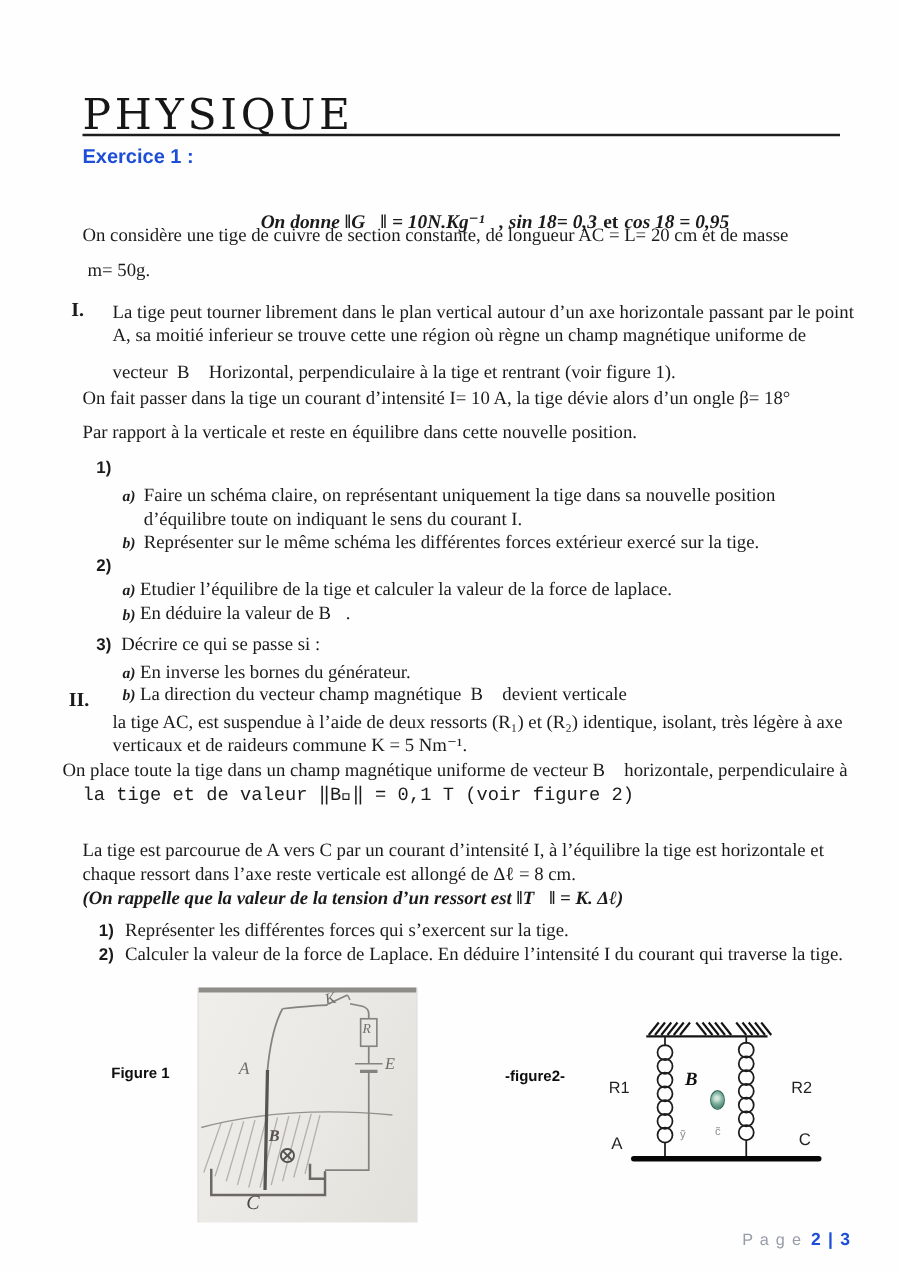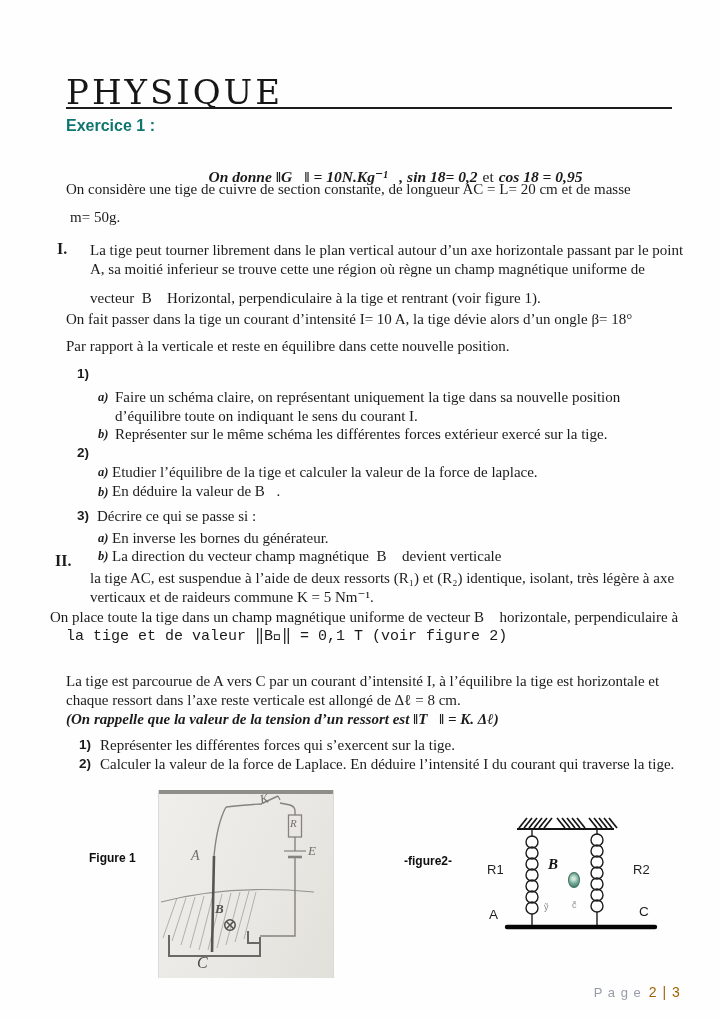--- a/index.html
+++ b/index.html
@@ -12,24 +12,24 @@
   .abs{position:absolute;}
   .line{white-space:pre;font-size:15px;line-height:18.8px;}
   .title{
     position:absolute;left:66px;top:72px;
     font-family:"DejaVu Serif","Liberation Serif",serif;
     font-size:34px;letter-spacing:3px;color:#161616;
   }
   .rule{position:absolute;left:66px;top:107px;width:606px;height:2px;background:#1d1d1d;}
   .exheading{
     font-family:"Liberation Sans","DejaVu Sans",sans-serif;
-    font-weight:bold;font-size:16px;color:#0f766e;white-space:pre;
+    font-weight:bold;font-size:16px;color:#1d4ed8;white-space:pre;
   }
   .given{font-size:15.5px;font-weight:bold;font-style:italic;white-space:pre;}
-  .given .et{font-weight:normal;font-style:normal;margin:4px 5px;}
+  .given .et{font-weight:bold;font-style:normal;margin:4px 5px;}
   .roman{font-weight:bold;font-size:16px;white-space:pre;}
   .qnum{
     font-family:"Liberation Sans","DejaVu Sans",sans-serif;
     font-weight:bold;font-size:13.5px;white-space:pre;
   }
   .sublabel{font-weight:bold;font-style:italic;font-size:12.5px;white-space:pre;}
   .boldital{font-weight:bold;font-style:italic;}
   .figcap{
     font-family:"Liberation Sans","DejaVu Sans",sans-serif;
     font-weight:bold;font-size:12px;color:#0e0e0e;white-space:pre;
@@ -48,35 +48,35 @@
   }
   .fig2-vec{position:absolute;font-size:15px;font-weight:bold;font-style:italic;color:#111;white-space:pre;}
   .tiny{font-size:9px;color:#8a8f8a;}
   .bead{
     position:absolute;left:85px;top:62px;width:12px;height:16px;border-radius:50%;
     background:radial-gradient(circle at 45% 40%, #cfe6d8 15%, #7db09e 45%, #4e8b77 75%, #3c6f5f 100%);
     border:1px solid #3c6f5f;box-sizing:border-box;
   }
   .footer{position:absolute;left:576px;top:965px;font-family:"Liberation Sans","DejaVu Sans",sans-serif;white-space:pre;}
   .footer .word{font-size:13px;color:#979da6;letter-spacing:1px;}
-  .footer .num{font-size:14px;color:#a16207;font-weight:normal;margin-left:7px;letter-spacing:1px;}
+  .footer .num{font-size:14px;color:#1d4ed8;font-weight:bold;margin-left:7px;letter-spacing:1px;}
   svg{display:block;}
 </style>
 </head>
 <body>
 
 <div class="page">
 
   <div class="title">PHYSIQUE</div>
   <div class="rule"></div>
 
   <div class="exheading abs" style="left:66px;top:117px;">Exercice 1 :</div>
 
   <div class="given abs" style="left:193px;top:149px;">
-    <span>On donne ‖G⃗‖ = 10N.Kg⁻¹   , sin 18= 0,2</span><span class="et">et</span><span>cos 18 = 0,95</span>
+    <span>On donne ‖G⃗‖ = 10N.Kg⁻¹   , sin 18= 0,3</span><span class="et">et</span><span>cos 18 = 0,95</span>
   </div>
 
   <div class="line abs" style="left:66px;top:180px;">On considère une tige de cuivre de section constante, de longueur AC = L= 20 cm et de masse</div>
   <div class="line abs" style="left:70px;top:208px;">m= 50g.</div>
 
   <div class="roman abs" style="left:57px;top:240px;">I.</div>
   <div class="line abs" style="left:90px;top:241px;">La tige peut tourner librement dans le plan vertical autour d’un axe horizontale passant par le point</div>
   <div class="line abs" style="left:90px;top:260px;">A, sa moitié inferieur se trouve cette une région où règne un champ magnétique uniforme de</div>
   <div class="line abs" style="left:90px;top:289px;">vecteur  B⃗ Horizontal, perpendiculaire à la tige et rentrant (voir figure 1).</div>
 

